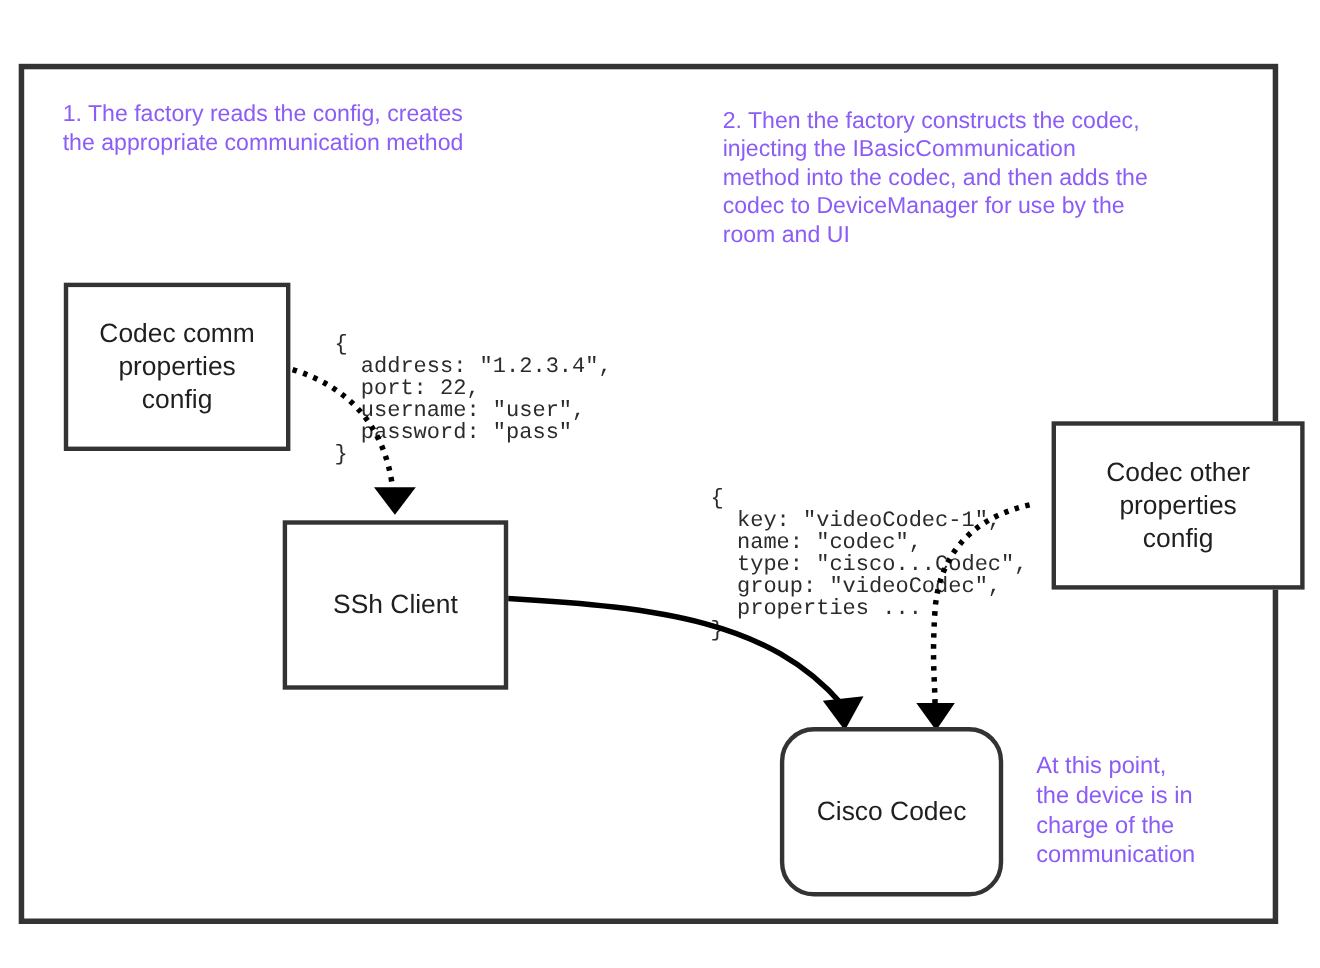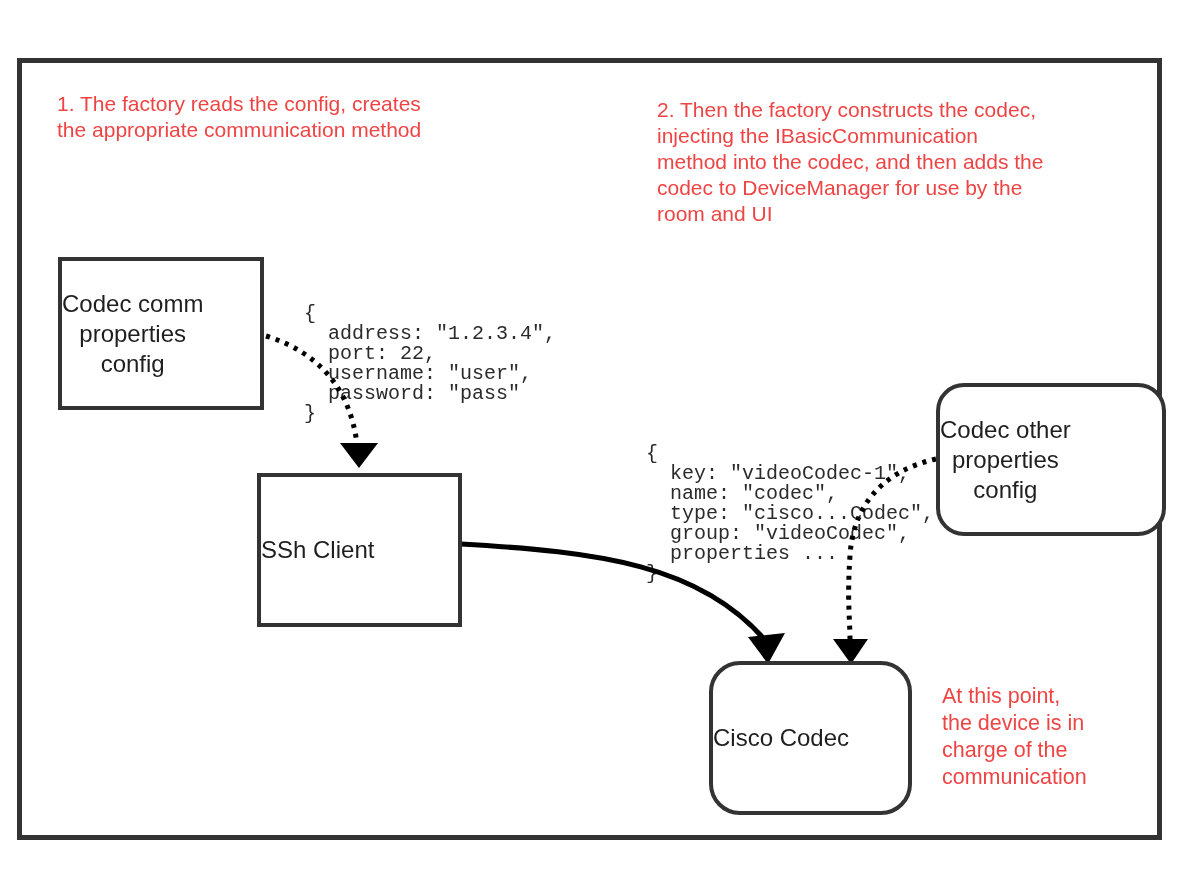--- a/index.html
+++ b/index.html
@@ -26,40 +26,40 @@
     box-sizing: border-box;
     background: transparent;
   }
   .node-box {
     position: absolute;
     border: 4px solid #333333;
     box-sizing: border-box;
     background: #ffffff;
     display: flex;
     align-items: center;
-    justify-content: flex-start;
+    justify-content: center;
     text-align: center;
     z-index: 3;
   }
   .node-box .node-label {
     font-size: 24px;
     line-height: 30px;
     white-space: pre-line;
     color: #1f1f1f;
   }
   .box-codec-comm  { left: 58px;  top: 257px; width: 206px; height: 153px; }
   .box-ssh-client  { left: 257px; top: 473px; width: 205px; height: 154px; }
-  .box-codec-other { left: 936px; top: 383px; width: 230px; height: 153px; border-radius: 28px; }
+  .box-codec-other { left: 956px; top: 383px; width: 230px; height: 153px; }
   .box-cisco-codec { left: 709px; top: 661px; width: 203px; height: 154px; border-radius: 31px; }
   .note {
     position: absolute;
     font-size: 21px;
     line-height: 26px;
     white-space: pre-line;
-    color: #ef4444;
+    color: #8b5cf6;
     z-index: 2;
   }
   .note-1 { left: 57px;  top: 91px; }
   .note-2 { left: 657px; top: 97px; }
   .note-3 { left: 942px; top: 683px; line-height: 27px; font-size: 21.5px; }
   .code-block {
     position: absolute;
     font-family: "Liberation Mono", monospace;
     font-size: 20px;
     line-height: 20px;

